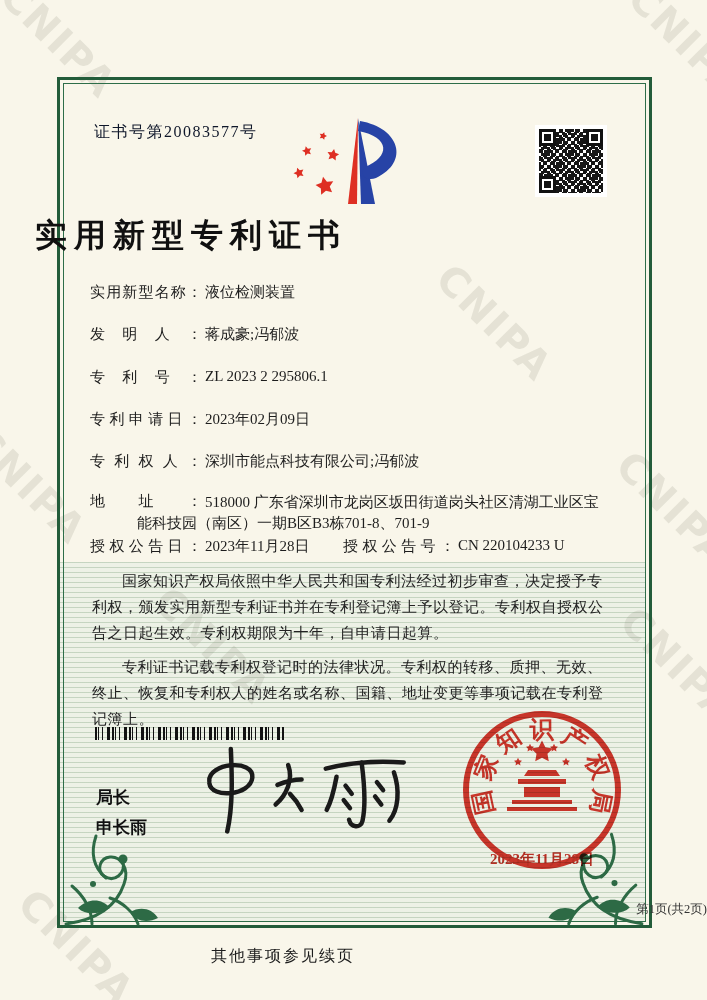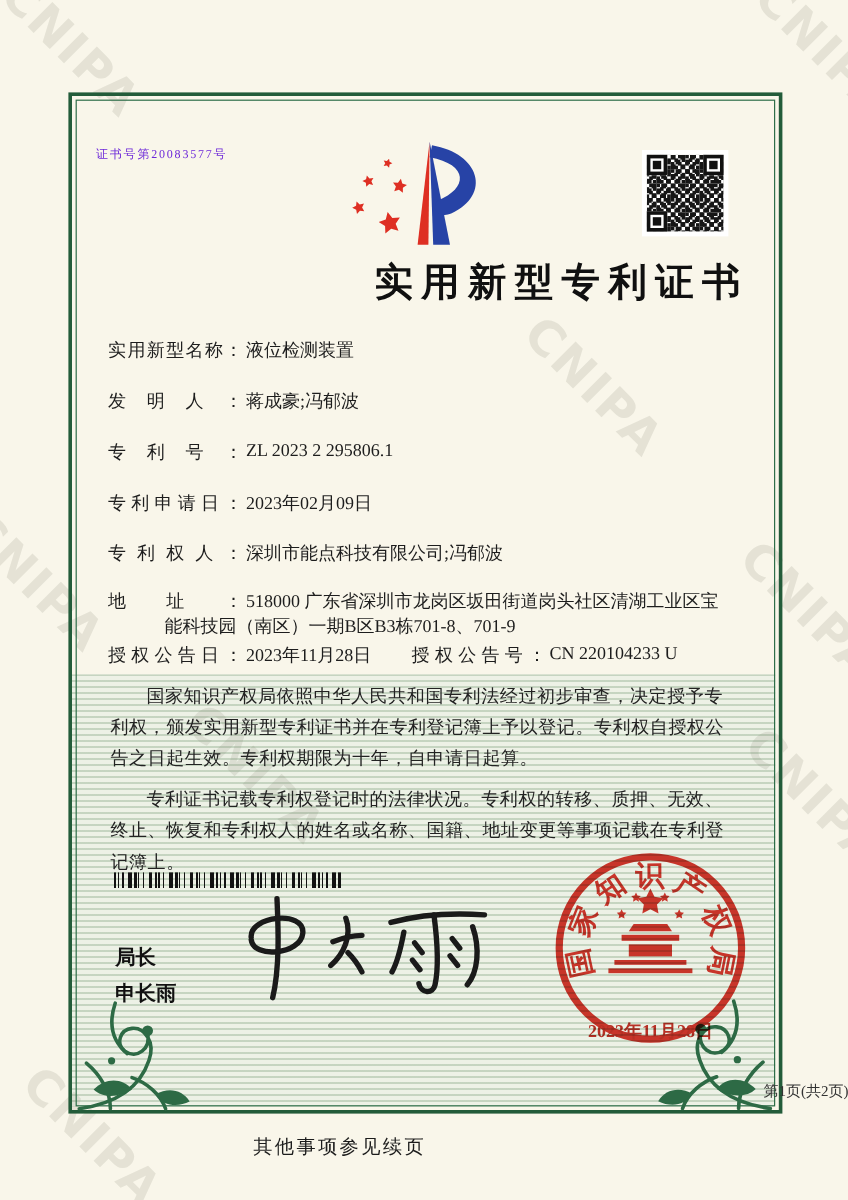--- a/index.html
+++ b/index.html
@@ -34,42 +34,42 @@
     border:3px solid #235c3a;
   }
   .frame::after { content:""; position:absolute; inset:3px; border:1px solid #2e6e49; }
 
   .flourish { position:absolute; z-index:4; }
   .fl-left  { left:60px;  top:828px; width:128px; height:100px; }
   .fl-right { left:518px; top:826px; width:130px; height:102px; transform:scaleX(-1); }
 
   
   .cert-no {
-    position:absolute; z-index:5; left:80px; top:122px;
-    font-size:10px; letter-spacing:1.5px; color:#6d28d9;
+    position:absolute; z-index:5; left:94px; top:122px;
+    font-size:16px; letter-spacing:1.5px; color:#0f172a;
   }
   .logo { position:absolute; z-index:5; left:288px; top:114px; width:140px; height:94px; }
   .qr {
     position:absolute; z-index:5; left:539px; top:129px; width:64px; height:64px;
     background-color:#fff;
     background-image:
       repeating-conic-gradient(#161616 0% 25%, transparent 0% 50%),
       repeating-conic-gradient(#161616 0% 25%, #ffffff 0% 50%);
     background-size:8px 8px, 6px 6px;
     background-position:0 0, 2px 3px;
     outline:4px solid #fff;
   }
   .qr .finder { position:absolute; width:17px; height:17px; background:#fff; border:3px solid #111; box-sizing:border-box; }
   .qr .finder::after { content:""; position:absolute; inset:2px; background:#111; }
   .qr .f-tl { left:0; top:0; } .qr .f-tr { right:0; top:0; } .qr .f-bl { left:0; bottom:0; }
 
   .doc-title {
     position:absolute; z-index:5; left:0; top:214px; width:624px;
-    text-align:right; font-size:32px; font-weight:bold;
-    letter-spacing:7px; text-indent:7px; color:#101010;
+    text-align:left; font-size:32px; font-weight:bold;
+    letter-spacing:7px; text-indent:7px; color:#101010;padding-left:28px;
   }
 
   
   .frow { position:absolute; z-index:5; left:90px; width:540px; height:22px; font-size:15px; }
   .flabel {
     position:absolute; left:0; top:0; display:inline-block; width:112px;
     text-align:justify; text-align-last:justify; letter-spacing:0;
   }
   .fvalue { position:absolute; left:115px; top:0; white-space:nowrap; }
   .r0 { top:283px; } .r1 { top:325px; } .r2 { top:368px; }

